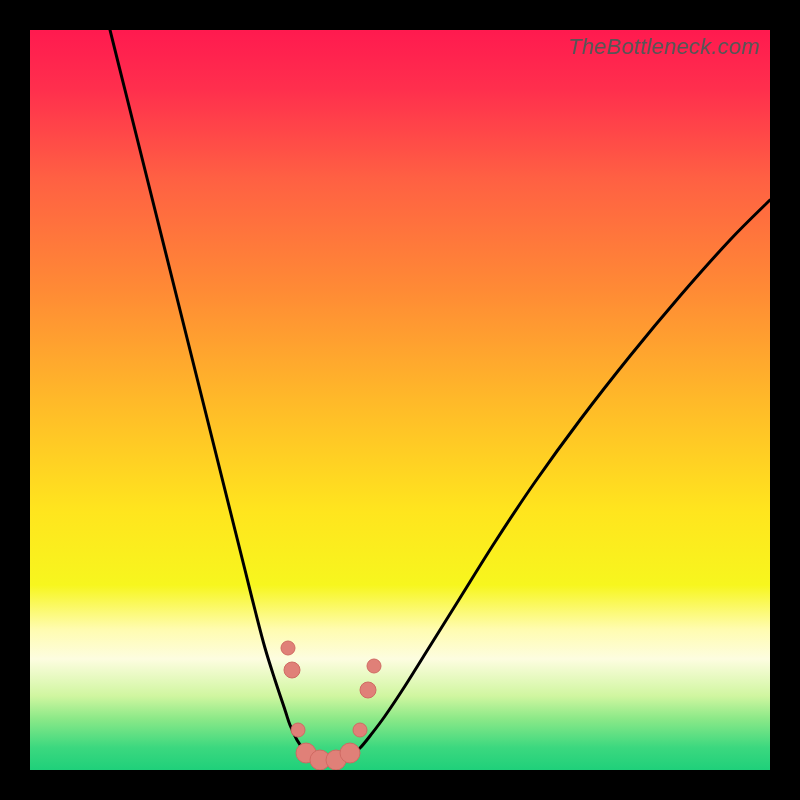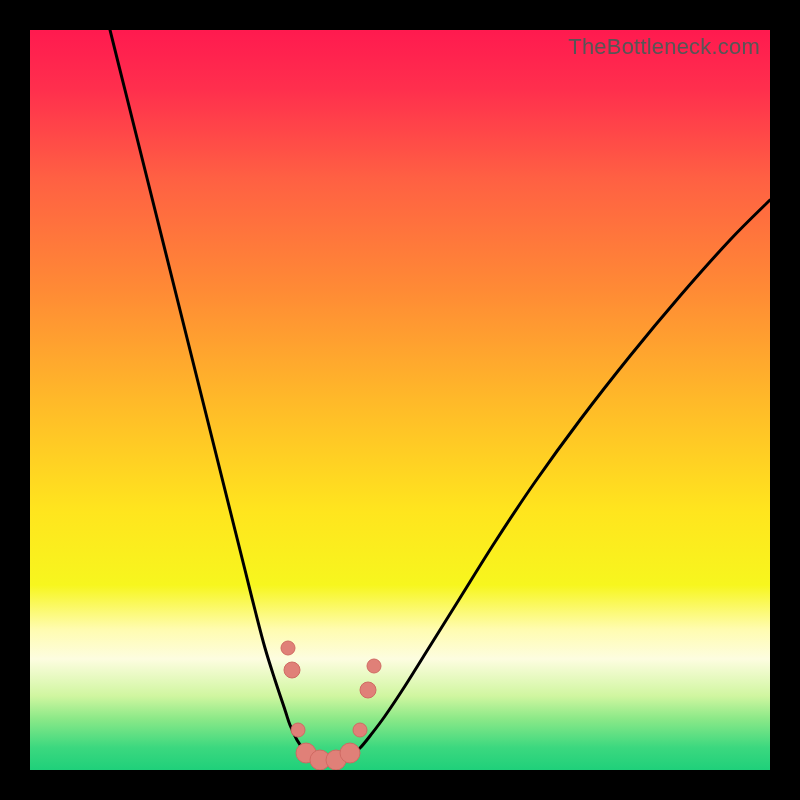--- a/index.html
+++ b/index.html
@@ -21,20 +21,21 @@
   }
   .watermark {
     position: absolute;
     top: 4px;
     right: 10px;
     font-size: 22px;
     font-weight: 500;
     color: #565656;
     letter-spacing: 0.2px;
     z-index: 10;
+    font-style: italic;
   }
   svg {
     display: block;
   }
 </style>
 </head>
 <body>
 
 <div class="frame">
   <div class="watermark">TheBottleneck.com</div>

